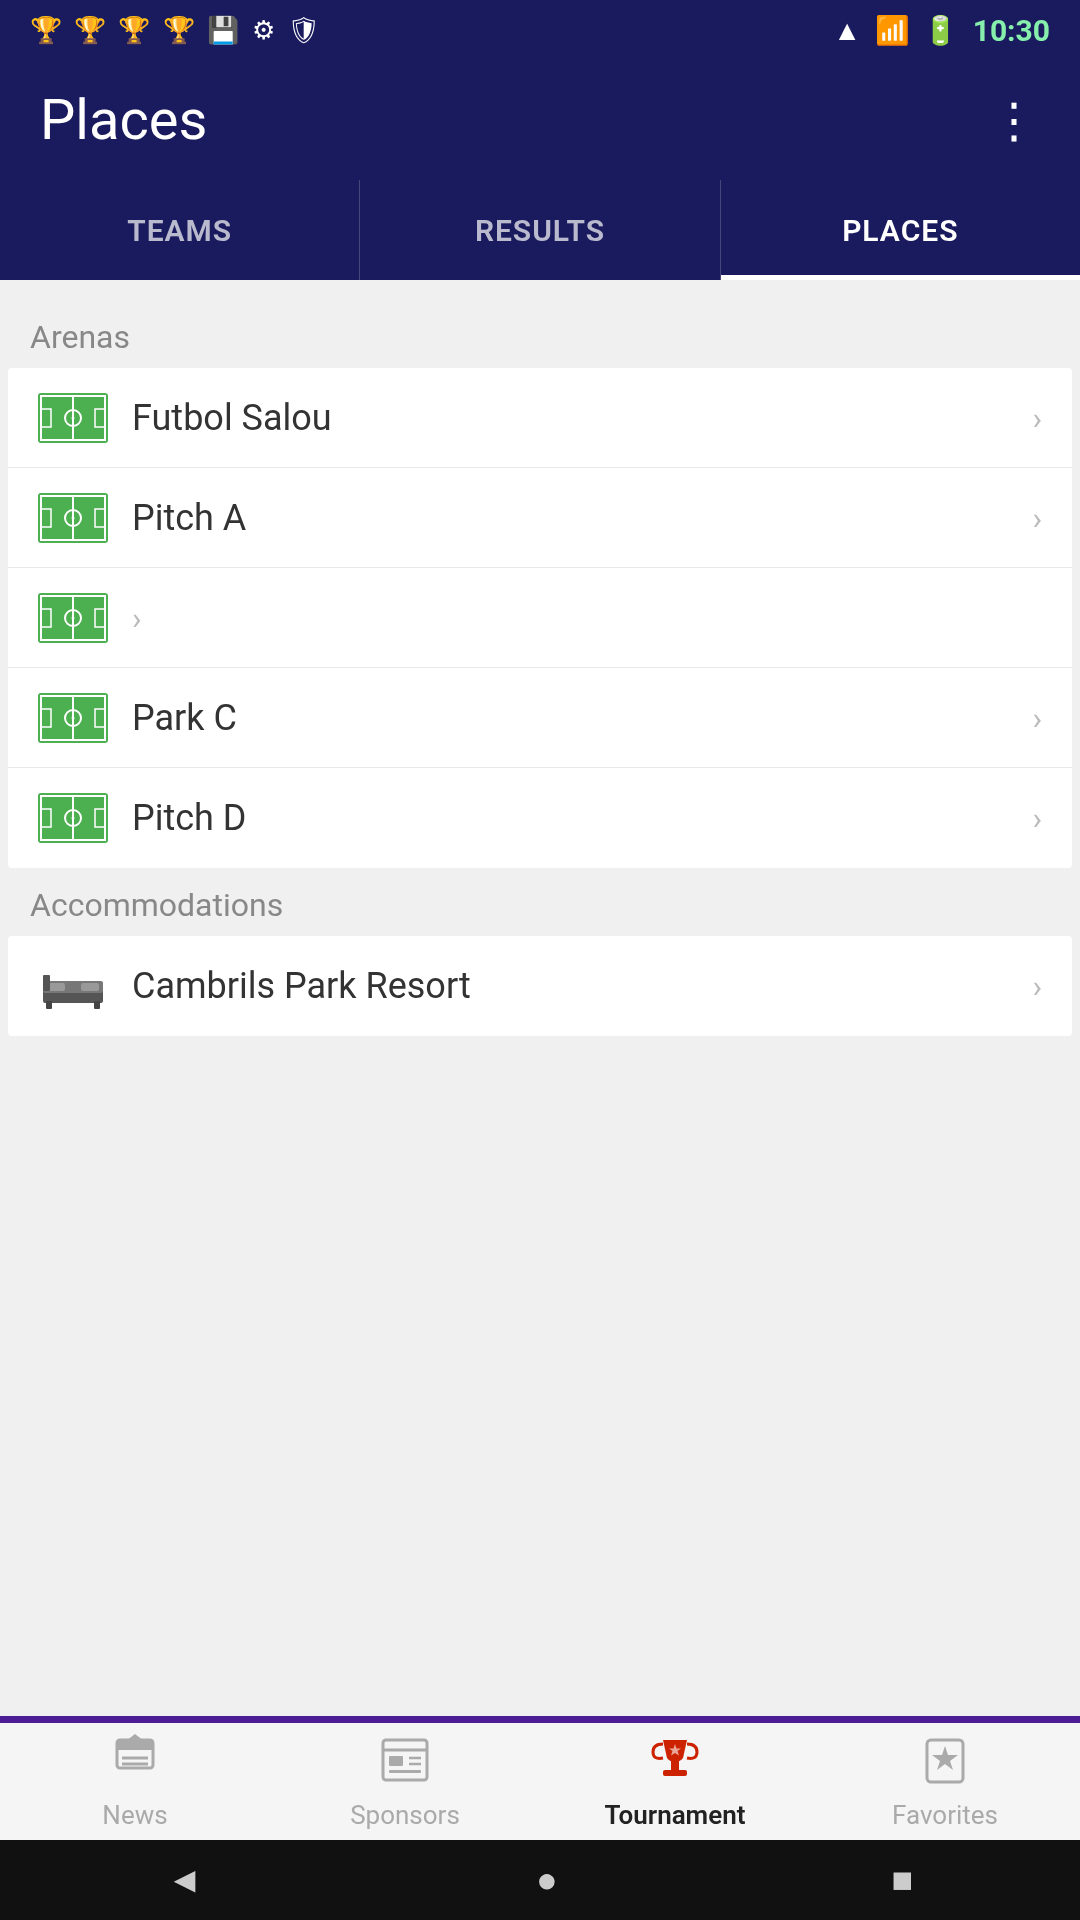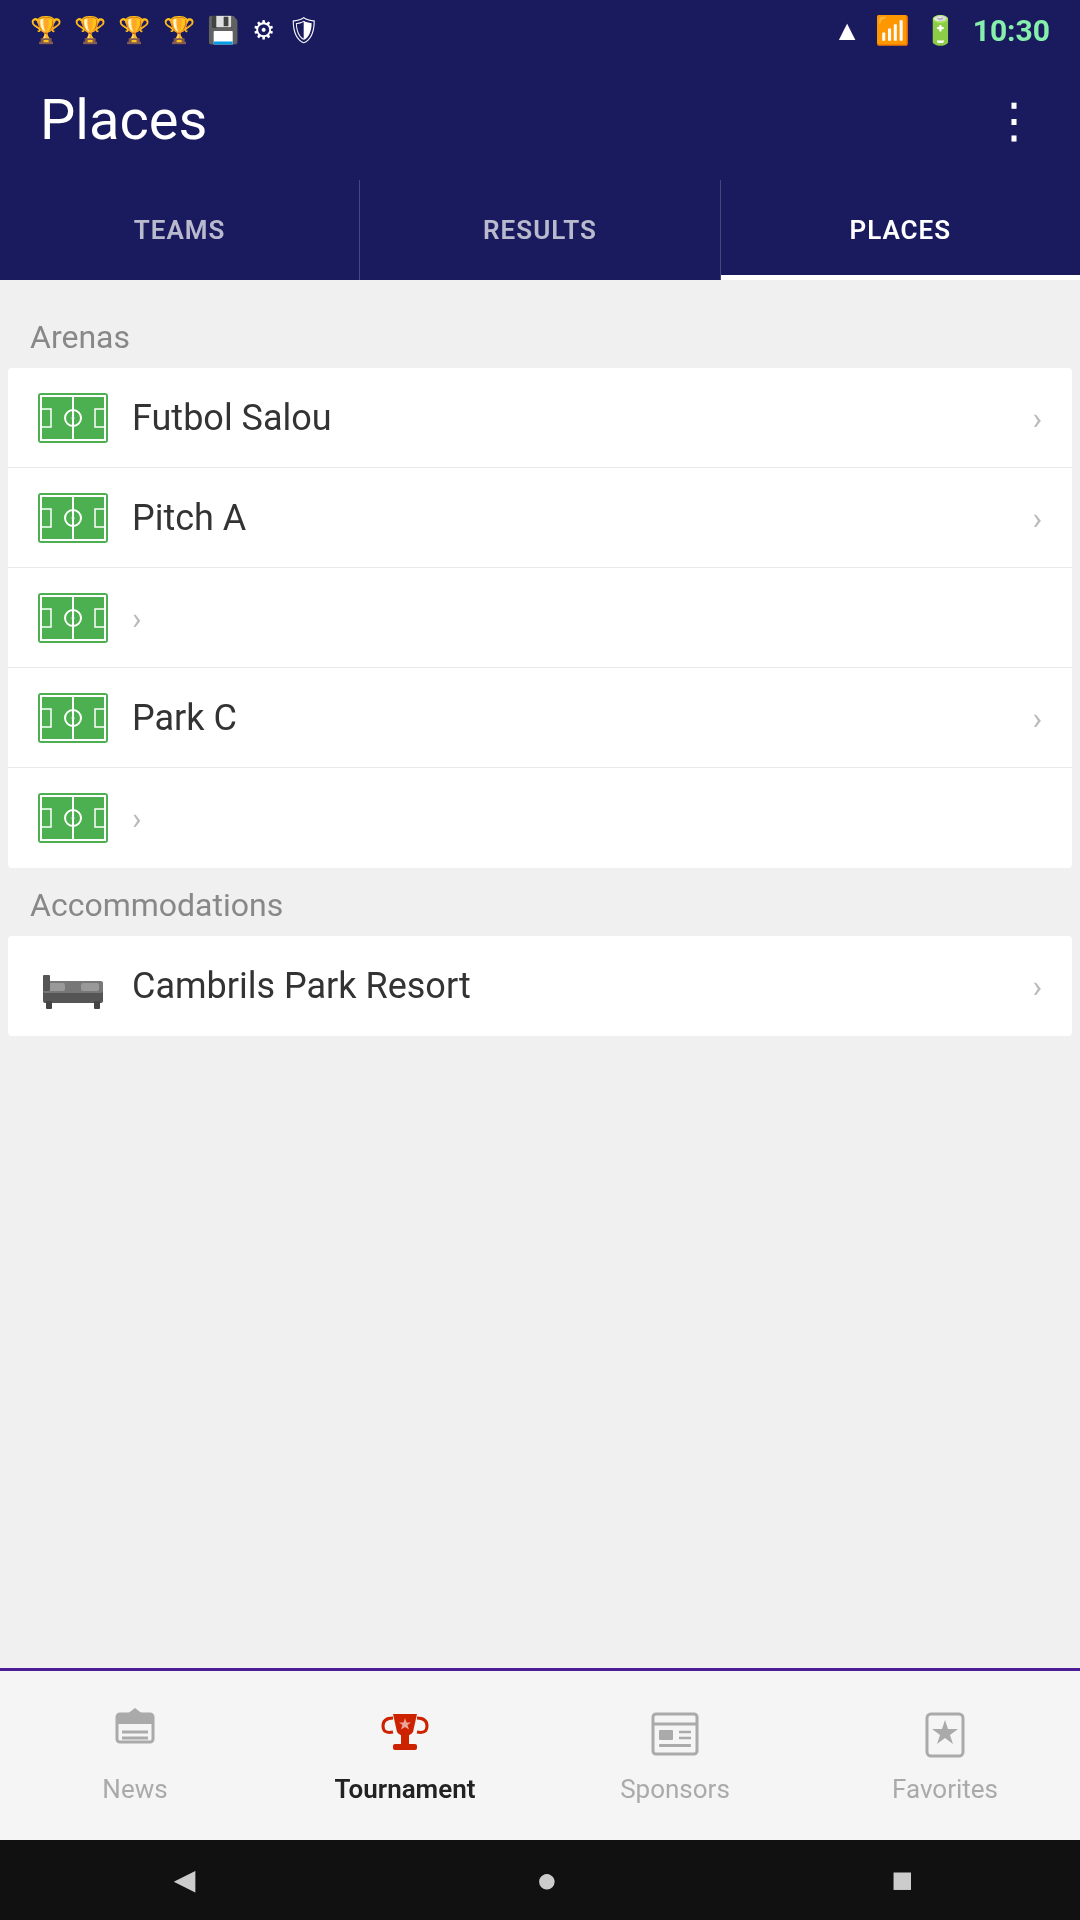--- a/index.html
+++ b/index.html
@@ -73,21 +73,21 @@
       display: flex;
       height: 100px;
       flex-shrink: 0;
     }
     .tab {
       flex: 1;
       display: flex;
       align-items: center;
       justify-content: center;
       color: rgba(255,255,255,0.7);
-      font-size: 26px;
+      font-size: 30px;
       font-weight: 600;
       letter-spacing: 1px;
       cursor: pointer;
       position: relative;
       border-right: 1px solid rgba(255,255,255,0.2);
     }
     .tab:last-child { border-right: none; }
     .tab.active {
       color: white;
     }
@@ -166,24 +166,24 @@
     }
 
     .chevron {
       color: #bbb;
       font-size: 32px;
     }
 
     
     .bottom-nav {
       background: #f5f5f5;
-      height: 172px;
-      display: flex;
-      align-items: center;
-      border-top: 3px solid #4c1d95;
+      height: 124px;
+      display: flex;
+      align-items: center;
+      border-top: 7px solid #4c1d95;
       flex-shrink: 0;
     }
     .nav-item {
       flex: 1;
       display: flex;
       flex-direction: column;
       align-items: center;
       justify-content: center;
       cursor: pointer;
       gap: 10px;
@@ -329,20 +329,21 @@
         <svg class="soccer-field-icon" viewBox="0 0 70 50" xmlns="http://www.w3.org/2000/svg">
           <rect width="70" height="50" fill="#4caf50" rx="3"></rect>
           <rect x="3" y="3" width="64" height="44" fill="none" stroke="white" stroke-width="2"></rect>
           <line x1="35" y1="3" x2="35" y2="47" stroke="white" stroke-width="2"></line>
           <circle cx="35" cy="25" r="8" fill="none" stroke="white" stroke-width="2"></circle>
           <circle cx="35" cy="25" r="1.5" fill="white"></circle>
           <rect x="3" y="16" width="10" height="18" fill="none" stroke="white" stroke-width="1.5"></rect>
           <rect x="57" y="16" width="10" height="18" fill="none" stroke="white" stroke-width="1.5"></rect>
         </svg>
       </div>
+      <span class="item-label">Pitch D</span>
       <span class="chevron">›</span>
     </div>
   </div>
 
   <div class="section-label">Accommodations</div>
 
   <div class="card">
 
     <div class="list-item">
       <div class="bed-icon-wrap item-icon">
@@ -377,58 +378,58 @@
         <rect x="8" y="6" width="36" height="28" rx="3" fill="none" stroke="#aaa" stroke-width="3"></rect>
         <rect x="8" y="6" width="36" height="10" rx="3" fill="#aaa"></rect>
         <line x1="13" y1="24" x2="39" y2="24" stroke="#aaa" stroke-width="3"></line>
         <line x1="13" y1="30" x2="39" y2="30" stroke="#aaa" stroke-width="3"></line>
 
         <polygon points="26,0 8,14 44,14" fill="#aaa"></polygon>
         <rect x="8" y="12" width="36" height="4" fill="#aaa"></rect>
       </svg>
     </div>
     <span class="nav-label">News</span>
-  </div>
-
-  <div class="nav-item">
-    <div>
-      <svg width="52" height="52" viewBox="0 0 52 52" xmlns="http://www.w3.org/2000/svg">
-
-        <path d="M14 6 h24 l-4 18 a10 10 0 0 1-16 0 Z" fill="#cc2200"></path>
-
-        <path d="M14 10 Q4 10 4 18 Q4 26 14 24" fill="none" stroke="#cc2200" stroke-width="3"></path>
-        <path d="M38 10 Q48 10 48 18 Q48 26 38 24" fill="none" stroke="#cc2200" stroke-width="3"></path>
-
-        <rect x="22" y="24" width="8" height="12" fill="#cc2200"></rect>
-
-        <rect x="14" y="36" width="24" height="6" rx="2" fill="#cc2200"></rect>
-
-        <polygon points="26,10 27.5,14.5 32,14.5 28.5,17 30,21.5 26,19 22,21.5 23.5,17 20,14.5 24.5,14.5" fill="white" opacity="0.6"></polygon>
-      </svg>
-    </div>
-    <span class="nav-label active">Tournament</span>
   </div>
 
   <div class="nav-item">
     <div>
       <svg width="52" height="52" viewBox="0 0 52 52" xmlns="http://www.w3.org/2000/svg">
         <rect x="4" y="6" width="44" height="40" rx="3" fill="none" stroke="#aaa" stroke-width="3"></rect>
         <line x1="4" y1="16" x2="48" y2="16" stroke="#aaa" stroke-width="3"></line>
         <rect x="10" y="22" width="14" height="10" rx="1" fill="#aaa"></rect>
         <line x1="30" y1="24" x2="42" y2="24" stroke="#aaa" stroke-width="2.5"></line>
         <line x1="30" y1="30" x2="42" y2="30" stroke="#aaa" stroke-width="2.5"></line>
         <rect x="10" y="36" width="32" height="3" rx="1" fill="#aaa"></rect>
       </svg>
     </div>
     <span class="nav-label">Sponsors</span>
   </div>
 
   <div class="nav-item">
     <div>
       <svg width="52" height="52" viewBox="0 0 52 52" xmlns="http://www.w3.org/2000/svg">
+
+        <path d="M14 6 h24 l-4 18 a10 10 0 0 1-16 0 Z" fill="#cc2200"></path>
+
+        <path d="M14 10 Q4 10 4 18 Q4 26 14 24" fill="none" stroke="#cc2200" stroke-width="3"></path>
+        <path d="M38 10 Q48 10 48 18 Q48 26 38 24" fill="none" stroke="#cc2200" stroke-width="3"></path>
+
+        <rect x="22" y="24" width="8" height="12" fill="#cc2200"></rect>
+
+        <rect x="14" y="36" width="24" height="6" rx="2" fill="#cc2200"></rect>
+
+        <polygon points="26,10 27.5,14.5 32,14.5 28.5,17 30,21.5 26,19 22,21.5 23.5,17 20,14.5 24.5,14.5" fill="white" opacity="0.6"></polygon>
+      </svg>
+    </div>
+    <span class="nav-label active">Tournament</span>
+  </div>
+
+  <div class="nav-item">
+    <div>
+      <svg width="52" height="52" viewBox="0 0 52 52" xmlns="http://www.w3.org/2000/svg">
         <rect x="8" y="6" width="36" height="42" rx="4" fill="none" stroke="#aaa" stroke-width="3"></rect>
         <polygon points="26,12 29,21 39,21 31,27 34,36 26,30 18,36 21,27 13,21 23,21" fill="#aaa"></polygon>
       </svg>
     </div>
     <span class="nav-label">Favorites</span>
   </div>
 </div>
 
 <div class="android-nav">
   <span class="android-btn">◄</span>

